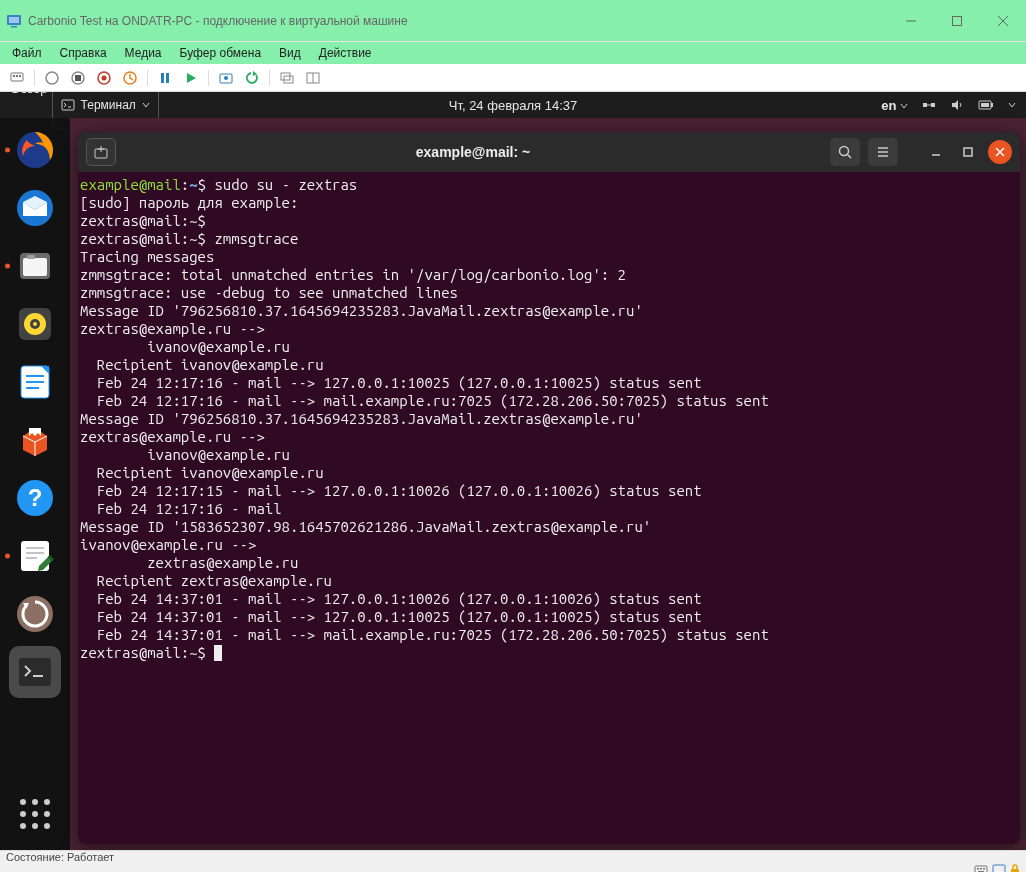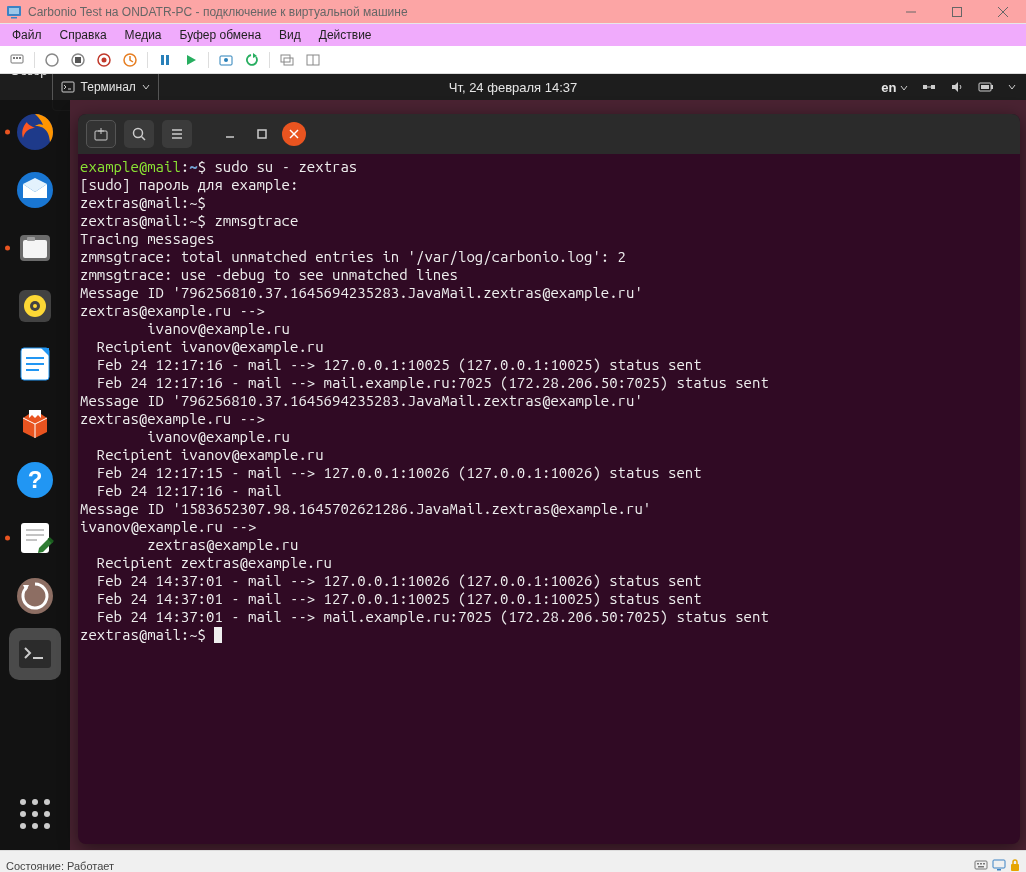--- a/index.html
+++ b/index.html
@@ -1,25 +1,25 @@
 <!DOCTYPE html>
 <html><head>
 <meta charset="utf-8">
 <style>
 * { margin: 0; padding: 0; box-sizing: border-box; }
 body { font-family: "Segoe UI", Tahoma, sans-serif; font-size: 12px; background: #f0f0f0; width: 1026px; height: 872px; overflow: hidden; display: flex; flex-direction: column; }
 
 
-.win-titlebar { height: 24px; background: #fca5a5; display: flex; align-items: center; padding: 0 0 0 6px; border-bottom: 1px solid #e7e7e7; }
+.win-titlebar { height: 42px; background: #86efac; display: flex; align-items: center; padding: 0 0 0 6px; border-bottom: 1px solid #e7e7e7; }
 .win-titlebar .app-icon { width: 16px; height: 16px; margin-right: 6px; display: flex; align-items: center; justify-content: center; }
 .win-titlebar .title { flex: 1; color: #666; font-size: 12px; }
 .win-controls { display: flex; }
 .win-ctl { width: 46px; height: 30px; display: flex; align-items: center; justify-content: center; background: transparent; border: none; color: #666; }
 
-.win-menubar { height: 22px; background: #f0abfc; display: flex; align-items: center; padding: 0 12px; gap: 18px; font-size: 12px; color: #222; }
+.win-menubar { height: 22px; background: #86efac; display: flex; align-items: center; padding: 0 12px; gap: 18px; font-size: 12px; color: #222; }
 .win-menubar span { cursor: default; }
 
 .win-toolbar { height: 28px; background: #fff; display: flex; align-items: center; padding: 0 6px; gap: 4px; border-bottom: 1px solid #ddd; }
 .tool-ico { width: 22px; height: 22px; display: flex; align-items: center; justify-content: center; border-radius: 3px; }
 .tool-sep { width: 1px; height: 16px; background: #ddd; margin: 0 2px; }
 
 
 .vm-viewport { flex: 1; background: #000; position: relative; overflow: hidden; }
 
 
@@ -48,21 +48,21 @@
 .term-titlebar .winbtn { width: 24px; height: 24px; border-radius: 12px; display: flex; align-items: center; justify-content: center; color: #ddd; }
 .term-titlebar .close { background: #E95420; color: #fff; }
 
 .term-body { flex: 1; padding: 4px 2px 4px 2px; font-family: "Ubuntu Mono","DejaVu Sans Mono",monospace; font-size: 15px; line-height: 18px; color: #eee; white-space: pre; overflow: hidden; }
 .p-user { color: #8ae234; font-weight: normal; }
 .p-path { color: #729fcf; font-weight: bold; }
 .p-white { color: #eee; }
 .cursor { display: inline-block; width: 8px; height: 16px; background: #eee; vertical-align: text-bottom; }
 
 
-.win-statusbar { height: 22px; background: #f0f0f0; border-top: 1px solid #ddd; display: flex; align-items: flex-end; padding: 0 6px; font-size: 11px; color: #444; }
+.win-statusbar { height: 22px; background: #f0f0f0; border-top: 1px solid #ddd; display: flex; align-items: flex-start; padding: 0 6px; font-size: 11px; color: #444; flex-direction: column; }
 .win-statusbar .right-icons { margin-left: auto; display: flex; gap: 4px; }
 
 svg { display: block; }
 </style>
 </head>
 <body>
 
 <div class="win-titlebar">
   <div class="app-icon">
     <svg width="16" height="16" viewBox="0 0 16 16">
@@ -313,20 +313,21 @@
 
   <div class="term-window">
     <div class="term-titlebar">
       <div class="newtab">
         <svg width="14" height="14">
             <rect x="1" y="4" width="12" height="9" rx="1" fill="none" stroke="#ccc"></rect>
             <line x1="7" y1="1" x2="7" y2="7" stroke="#ccc"></line>
             <line x1="4" y1="4" x2="10" y2="4" stroke="#ccc"></line>
           </svg>
       </div>
+      <div class="title">example@mail: ~</div>
       <div class="btn">
         <svg width="16" height="16">
             <circle cx="7" cy="7" r="4.5" fill="none" stroke="#ccc" stroke-width="1.5"></circle>
             <line x1="10.5" y1="10.5" x2="14" y2="14" stroke="#ccc" stroke-width="1.5"></line>
           </svg>
       </div>
       <div class="btn">
         <svg width="16" height="16">
             <line x1="3" y1="4" x2="13" y2="4" stroke="#ccc" stroke-width="1.5"></line>
             <line x1="3" y1="8" x2="13" y2="8" stroke="#ccc" stroke-width="1.5"></line>

